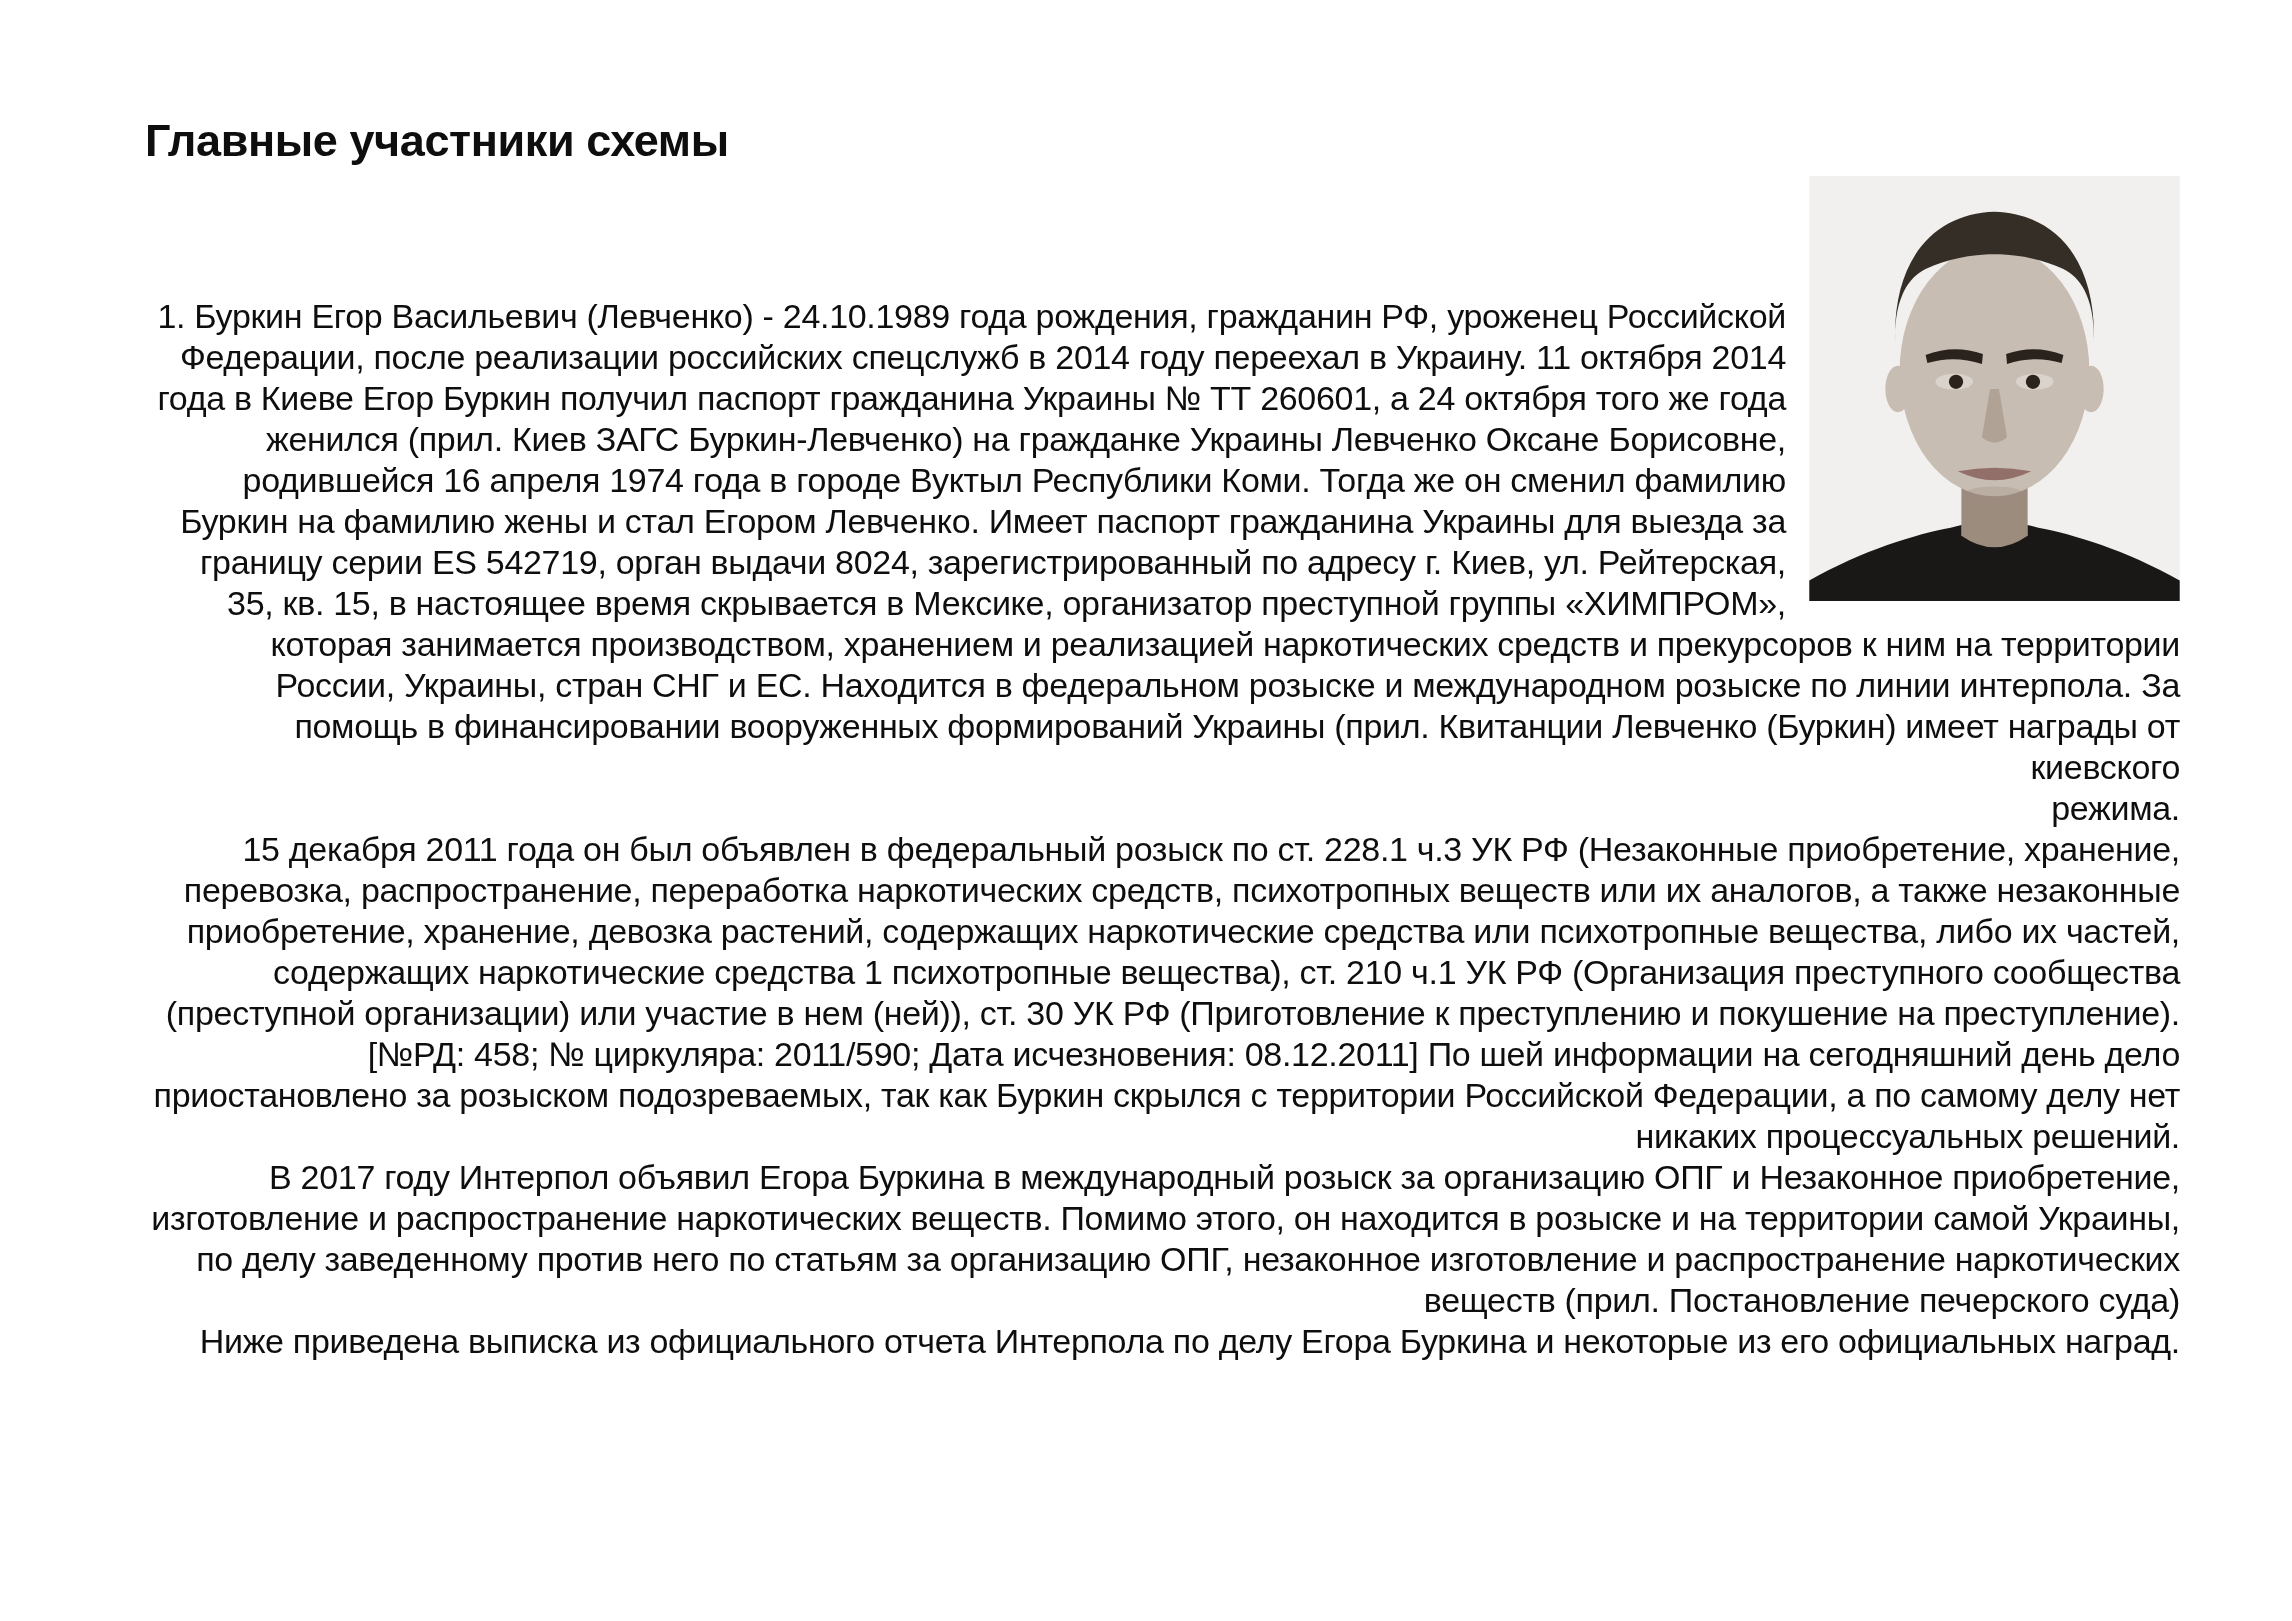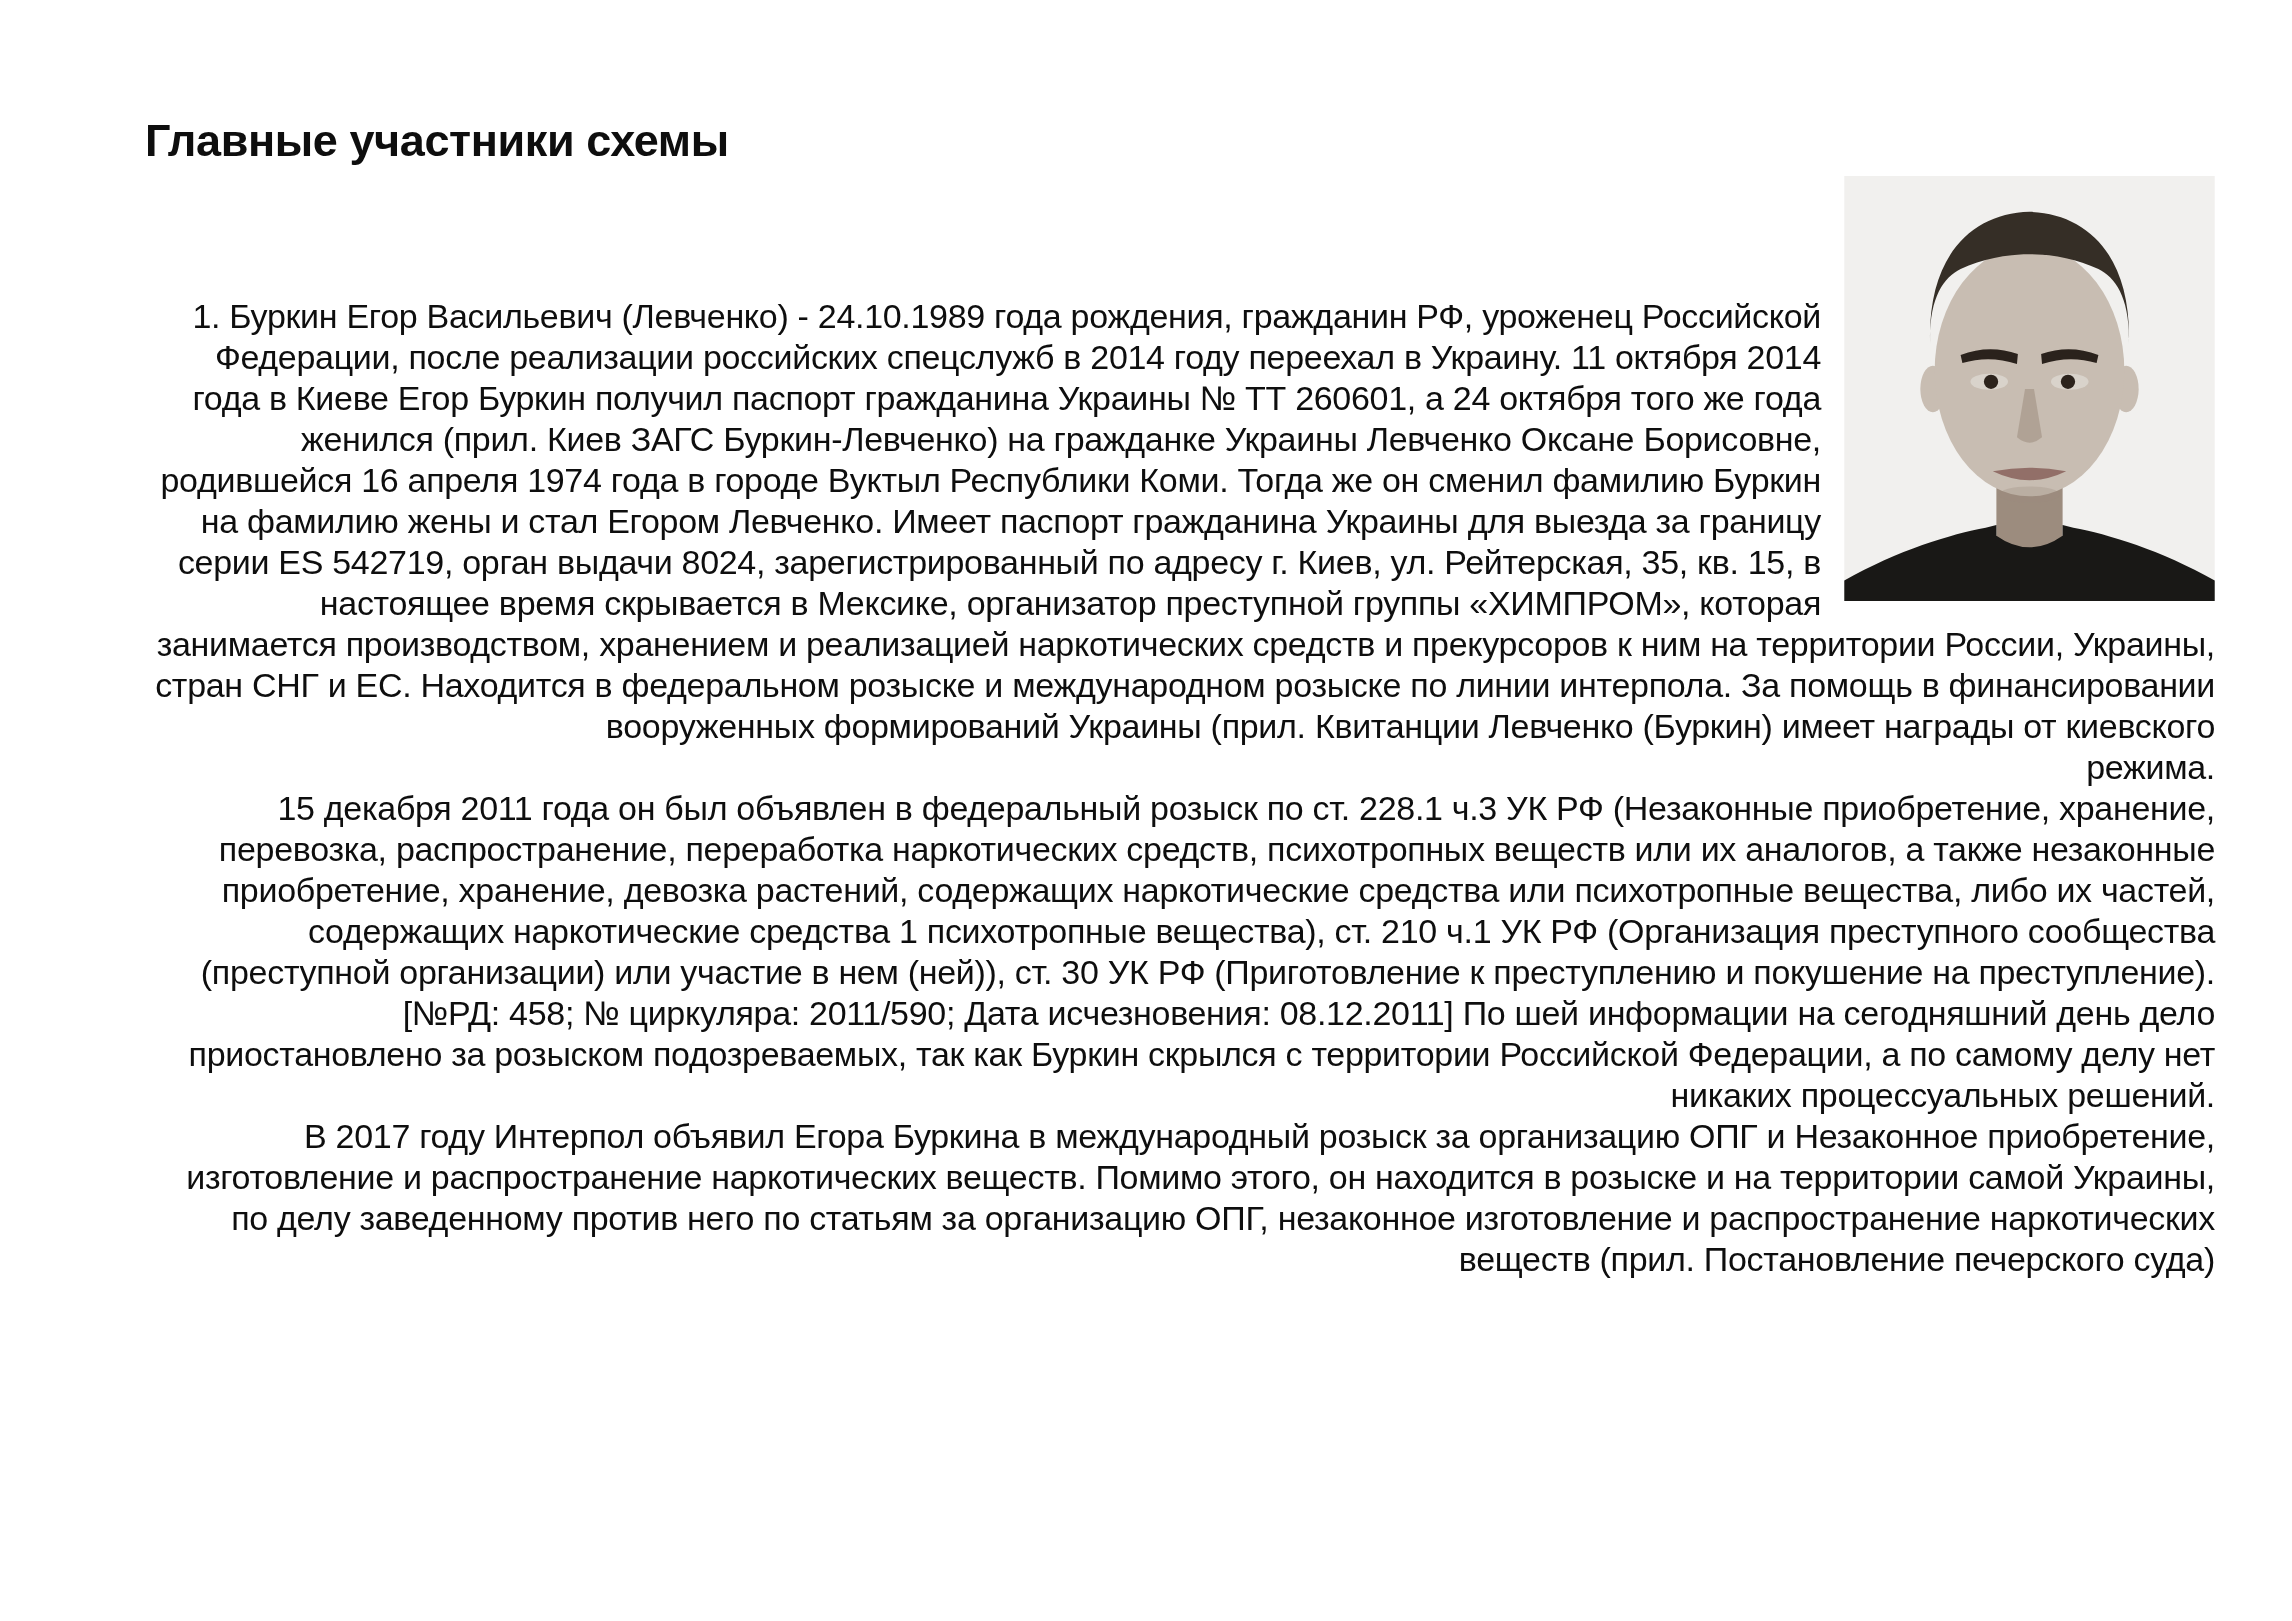--- a/index.html
+++ b/index.html
@@ -6,21 +6,21 @@
   .page {
     position: relative;
     width: 2293px;
     height: 1622px;
     background: #ffffff;
     overflow: hidden;
     font-family: "Liberation Sans", sans-serif;
     color: #0e0e0e;
   }
   .content {
-    padding: 116px 78px 0 145px;
+    padding: 116px 113px 0 145px;
   }
   h1.title {
     font-size: 45px;
     line-height: 49px;
     font-weight: bold;
     margin: 0 0 131px 0;
     letter-spacing: -0.4px;
   }
   figure.photo {
     float: right;
@@ -69,16 +69,17 @@
       </svg>
     </figure>
 
     <p class="para">1. Буркин Егор Васильевич (Левченко) - 24.10.1989 года рождения, гражданин РФ, уроженец Российской Федерации, после реализации российских спецслужб в 2014 году переехал в Украину. 11 октября 2014 года в Киеве Егор Буркин получил паспорт гражданина Украины № ТТ 260601, а 24 октября того же года женился (прил. Киев ЗАГС Буркин-Левченко) на гражданке Украины Левченко Оксане Борисовне, родившейся 16 апреля 1974 года в городе Вуктыл Республики Коми. Тогда же он сменил фамилию Буркин на фамилию жены и стал Егором Левченко. Имеет паспорт гражданина Украины для выезда за границу серии ES 542719, орган выдачи 8024, зарегистрированный по адресу г. Киев, ул. Рейтерская, 35, кв. 15, в настоящее время скрывается в Мексике, организатор преступной группы «ХИМПРОМ», которая занимается производством, хранением и реализацией наркотических средств и прекурсоров к ним на территории России, Украины, стран СНГ и ЕС. Находится в федеральном розыске и международном розыске по линии интерпола. За помощь в финансировании вооруженных формирований Украины (прил. Квитанции Левченко (Буркин) имеет награды от киевского
 режима.</p>
 
     <p class="para para-indent">15 декабря 2011 года он был объявлен в федеральный розыск по ст. 228.1 ч.3 УК РФ (Незаконные приобретение, хранение, перевозка, распространение, переработка наркотических средств, психотропных веществ или их аналогов, а также незаконные приобретение, хранение, девозка растений, содержащих наркотические средства или психотропные вещества, либо их частей, содержащих наркотические средства 1 психотропные вещества), ст. 210 ч.1 УК РФ (Организация преступного сообщества (преступной организации) или участие в нем (ней)), ст. 30 УК РФ (Приготовление к преступлению и покушение на преступление). [№РД: 458; № циркуляра: 2011/590; Дата исчезновения: 08.12.2011] По шей информации на сегодняшний день дело приостановлено за розыском подозреваемых, так как Буркин скрылся с территории Российской Федерации, а по самому делу нет никаких процессуальных решений.</p>
 
     <p class="para">В 2017 году Интерпол объявил Егора Буркина в международный розыск за организацию ОПГ и Незаконное приобретение, изготовление и распространение наркотических веществ. Помимо этого, он находится в розыске и на территории самой Украины, по делу заведенному против него по статьям за организацию ОПГ, незаконное изготовление и распространение наркотических веществ (прил. Постановление печерского суда)</p>
 
+    <p class="para">Ниже приведена выписка из официального отчета Интерпола по делу Егора Буркина и некоторые из его официальных наград.</p>
 
   </div>
 </div>
 
 
 </body></html>

